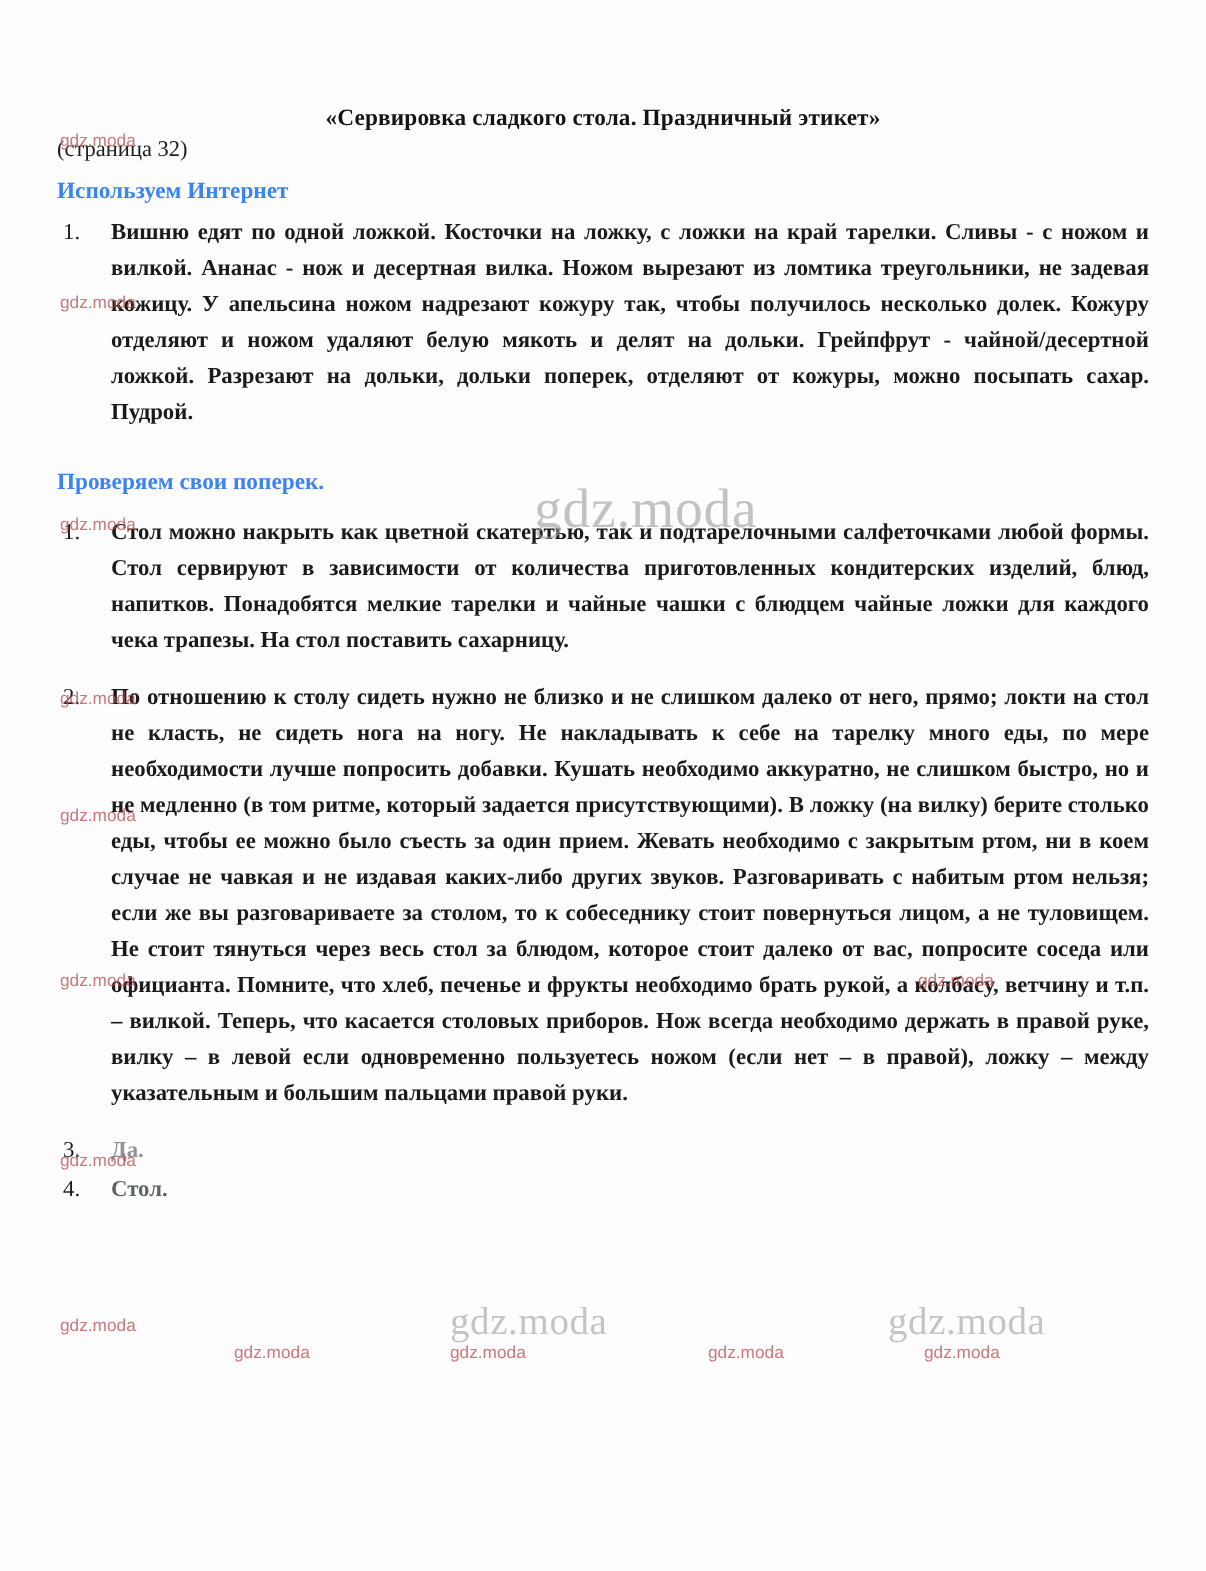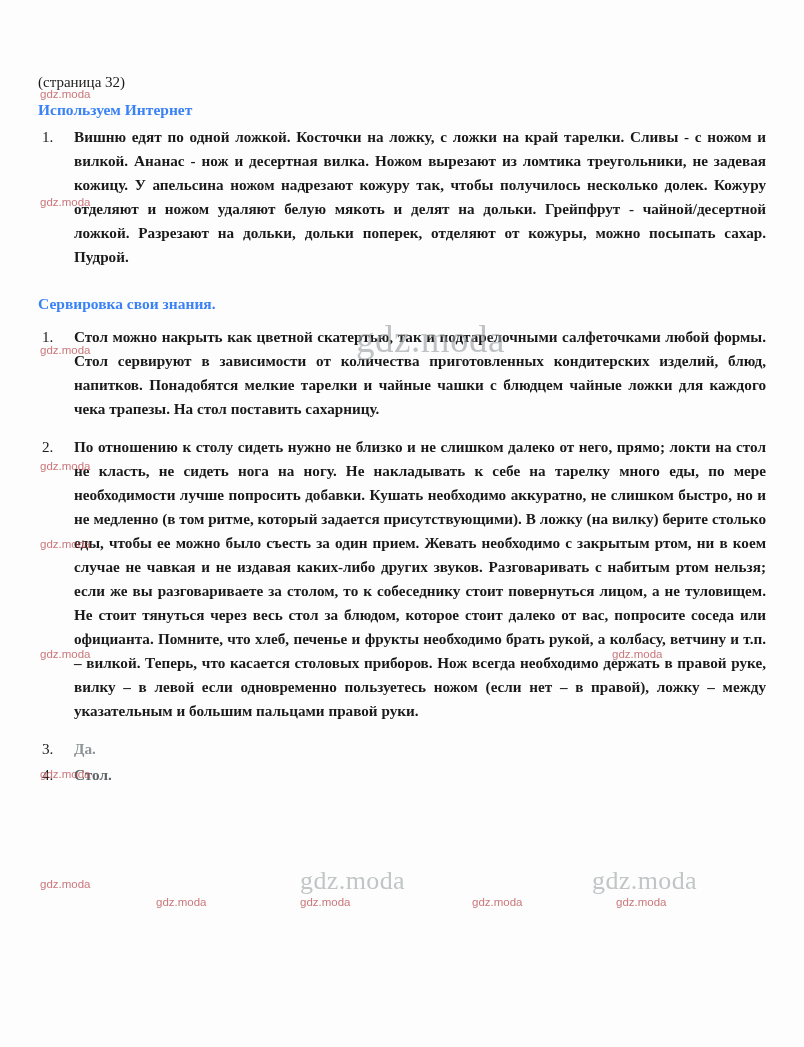--- a/index.html
+++ b/index.html
@@ -115,33 +115,34 @@
     letter-spacing: 0.4px;
   }
 </style>
 </head>
 <body>
 
 <div class="page">
 
   <div class="content">
 
+    <div class="doc-title">«Сервировка сладкого стола. Праздничный этикет»</div>
 
     <div class="page-ref">(страница 32)</div>
 
     <div class="section-head">Используем Интернет</div>
 
     <ol class="olist">
       <li class="oitem">
         <span class="num">1.</span>
         <p>Вишню едят по одной  ложкой. Косточки на ложку, с ложки на край тарелки. Сливы - с ножом и вилкой. Ананас - нож и десертная вилка. Ножом вырезают из ломтика треугольники, не задевая кожицу. У апельсина ножом надрезают кожуру так, чтобы получилось несколько долек. Кожуру отделяют и ножом удаляют белую мякоть и делят на дольки. Грейпфрут - чайной/десертной ложкой. Разрезают на дольки, дольки поперек, отделяют от кожуры, можно посыпать сахар. Пудрой.</p>
       </li>
     </ol>
 
-    <div class="section-head spaced">Сервировка свои знания.</div>
+    <div class="section-head spaced">Проверяем свои поперек.</div>
 
     <ol class="olist">
       <li class="oitem">
         <span class="num">1.</span>
         <p>Стол можно накрыть как цветной скатертью, так и подтарелочными салфеточками любой формы.   Стол сервируют в зависимости от количества приготовленных кондитерских изделий, блюд, напитков. Понадобятся мелкие тарелки и чайные чашки с блюдцем  чайные ложки для каждого чека трапезы. На стол поставить сахарницу.</p>
       </li>
       <li class="oitem">
         <span class="num">2.</span>
         <p>По отношению к столу сидеть нужно не близко и не слишком далеко от него, прямо; локти на стол не класть, не сидеть нога на ногу. Не накладывать к себе на тарелку много еды, по мере необходимости лучше попросить добавки. Кушать необходимо аккуратно, не слишком быстро, но и не медленно (в том ритме, который задается присутствующими). В ложку (на вилку) берите столько еды, чтобы ее можно было съесть за один прием. Жевать необходимо с закрытым ртом, ни в коем случае не чавкая и не издавая каких-либо других звуков. Разговаривать с набитым ртом нельзя; если же вы разговариваете за столом, то к собеседнику стоит повернуться лицом, а не туловищем. Не стоит тянуться через весь стол за блюдом, которое стоит далеко от вас, попросите соседа или официанта. Помните, что хлеб, печенье и фрукты необходимо брать рукой, а колбасу, ветчину и т.п. – вилкой. Теперь, что касается столовых приборов. Нож всегда необходимо держать в правой руке, вилку – в левой  если одновременно пользуетесь ножом (если нет – в правой), ложку – между указательным и большим пальцами правой руки.</p>
       </li>

